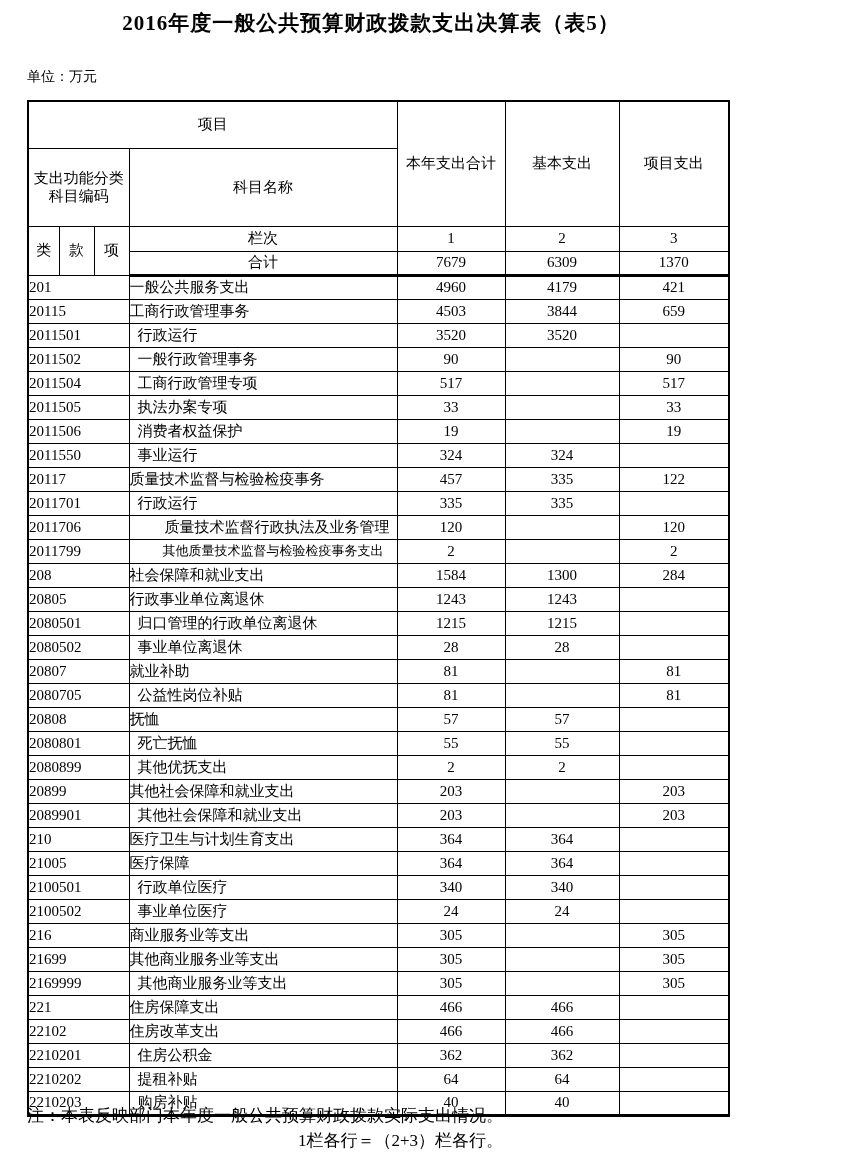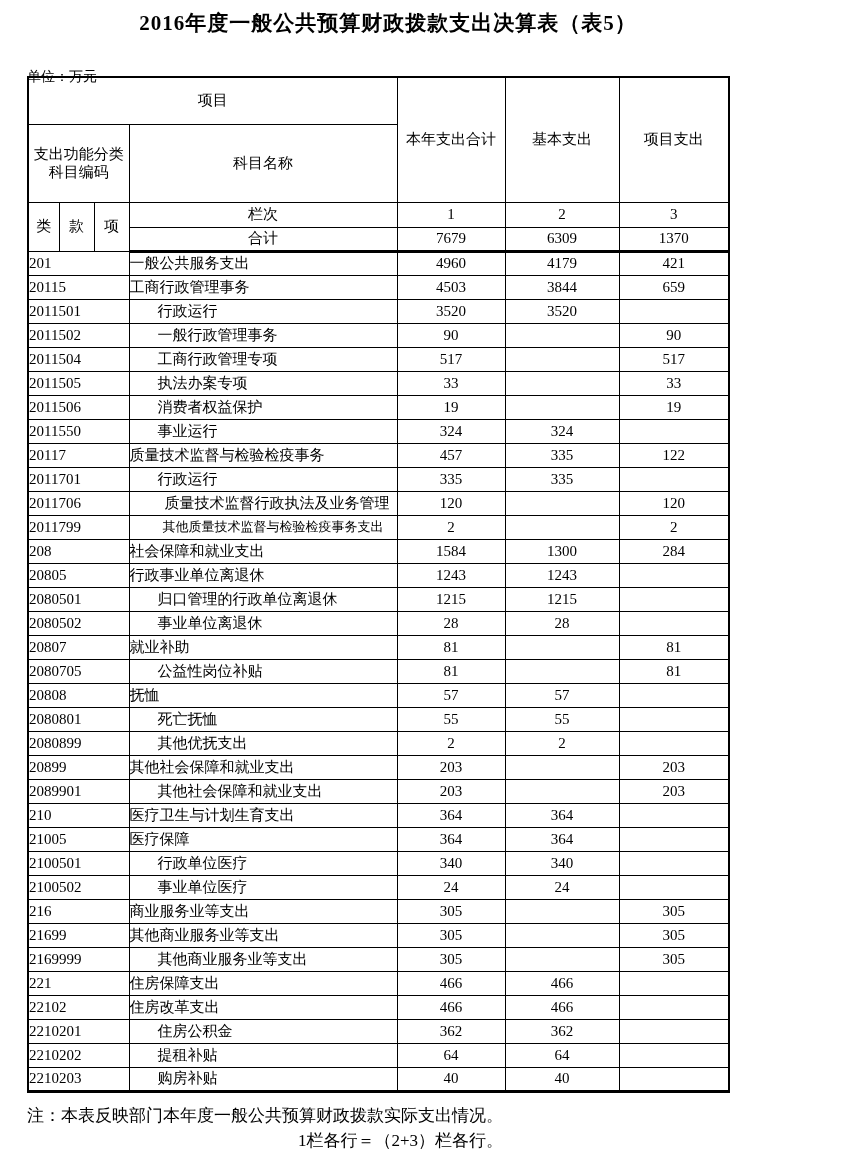--- a/index.html
+++ b/index.html
@@ -5,31 +5,31 @@
   * { box-sizing: border-box; margin: 0; padding: 0; }
   html, body { background: #ffffff; }
   body {
     width: 864px; height: 1164px;
     position: relative;
     font-family: "Liberation Serif", "DejaVu Serif", serif;
     color: #000000;
     overflow: hidden;
   }
   .title {
-    position: absolute; top: 9px; left: 38px; width: 700px;
+    position: absolute; top: 9px; left: 21px; width: 700px;
     text-align: center; font-size: 21px; font-weight: bold;
     letter-spacing: 1px;
   }
   .meta-row {
     position: absolute; top: 62px; left: 27px; width: 700px; height: 24px;
     display: flex; justify-content: space-between; align-items: flex-end;
     font-size: 14px;
   }
   table.budget {
-    position: absolute; top: 76px; left: 27px;
+    position: absolute; top: 100px; left: 27px;
     width: 701px;
     border-collapse: collapse; table-layout: fixed;
     border: 2px solid #000;
     border-bottom: 3px solid #000;
   }
   table.budget td {
     border: 1px solid #000;
     padding: 0; font-size: 15px;
     overflow: hidden; white-space: nowrap;
     vertical-align: middle;
@@ -37,21 +37,21 @@
   tr.hrow1 { height: 47px; }
   tr.hrow2 { height: 78px; }
   tr.hrow3 { height: 25px; }
   tr.hrow4 { height: 24px; }
   tr.data-row { height: 24px; }
   td.hc { text-align: center; font-size: 14px; }
   td.hc .two-line { line-height: 18px; }
   tr.thick td { border-bottom: 3px solid #000; }
   td.code-cell { text-align: left; padding-left: 3px; font-size: 15px; }
   td.name-cell { text-align: left; padding-left: 6px; }
-  td.name-cell.ind1 { padding-left: 28px; }
+  td.name-cell.ind1 { padding-left: 8px; }
   td.name-cell.ind2 { padding-left: 35px; }
   td.name-cell.ind3 { padding-left: 33px; font-size: 13px; }
   td.num { text-align: center; }
   .notes {
     position: absolute; top: 1103px; left: 27px;
     font-size: 17px; line-height: 25px; text-align: right;
   }
 </style>
 </head>
 <body>

